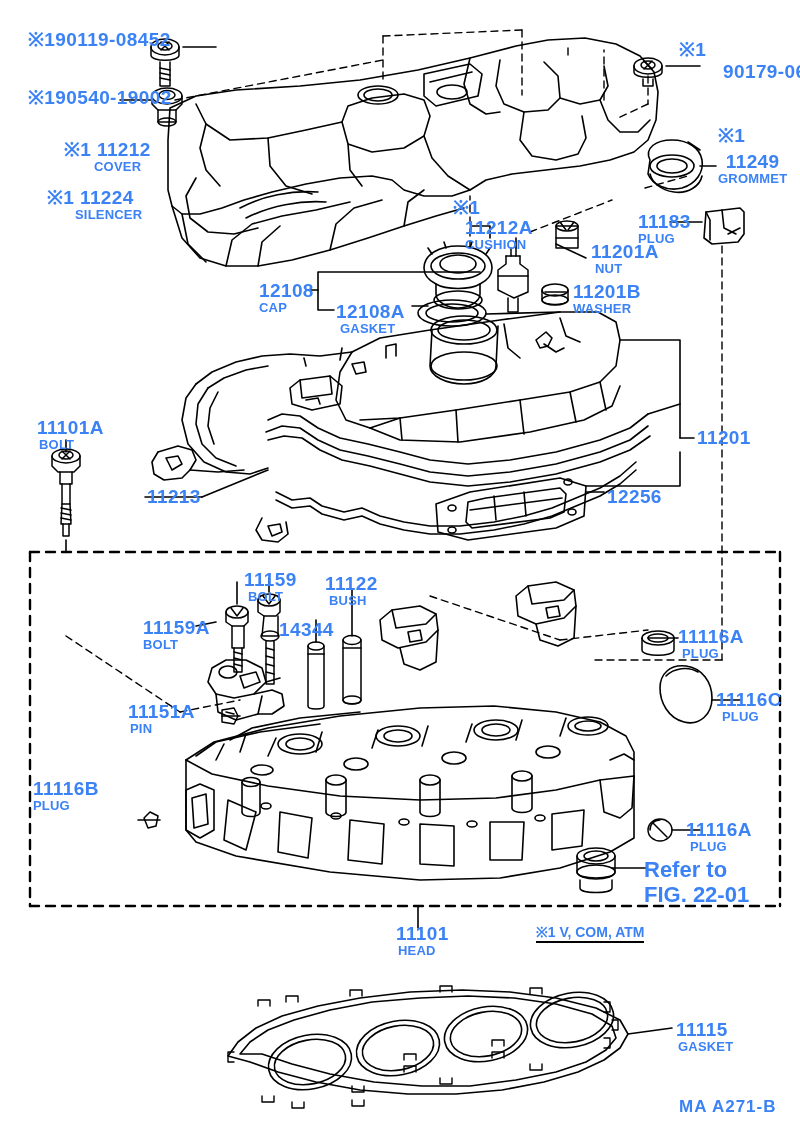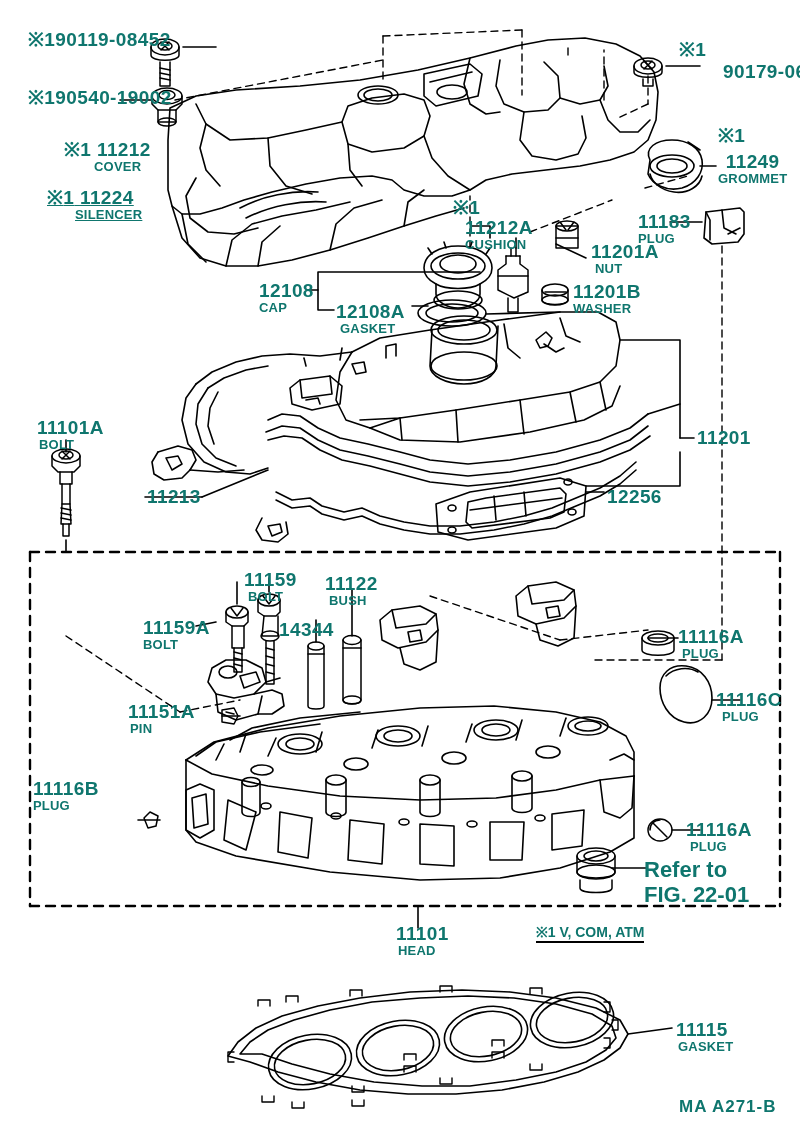--- a/index.html
+++ b/index.html
@@ -7,21 +7,21 @@
     margin: 0;
     padding: 0;
     background: #ffffff;
   }
   #page {
     position: relative;
     width: 800px;
     height: 1138px;
     background: #ffffff;
     font-family: "Liberation Sans", sans-serif;
-    color: #0f766e;
+    color: #3b82f6;
     overflow: hidden;
   }
   svg.art {
     position: absolute;
     left: 0; top: 0;
     width: 800px;
     height: 1138px;
     pointer-events: none;
   }
   .lbl {
@@ -524,21 +524,21 @@
 
   <div class="lbl" style="left:28px; top:88px;">
     <span class="pn"><span>※</span><span>190540-19002</span></span>
   </div>
 
   <div class="lbl" style="left:64px; top:140px;">
     <div class="pn"><span>※</span><span>1</span> <span>11212</span></div>
     <div class="sub" style="margin-left:30px;">COVER</div>
   </div>
 
-  <div class="lbl" style="left:47px; top:188px;text-decoration:underline;">
+  <div class="lbl" style="left:47px; top:188px;">
     <div class="pn"><span>※</span><span>1</span> <span>11224</span></div>
     <div class="sub" style="margin-left:28px;">SILENCER</div>
   </div>
 
   <div class="lbl" style="left:679px; top:40px;">
     <div class="pn"><span>※</span><span>1</span></div>
   </div>
   <div class="lbl" style="left:679px; top:62px;margin-left:44px;">
     <span class="pn">90179-06139</span>
   </div>

